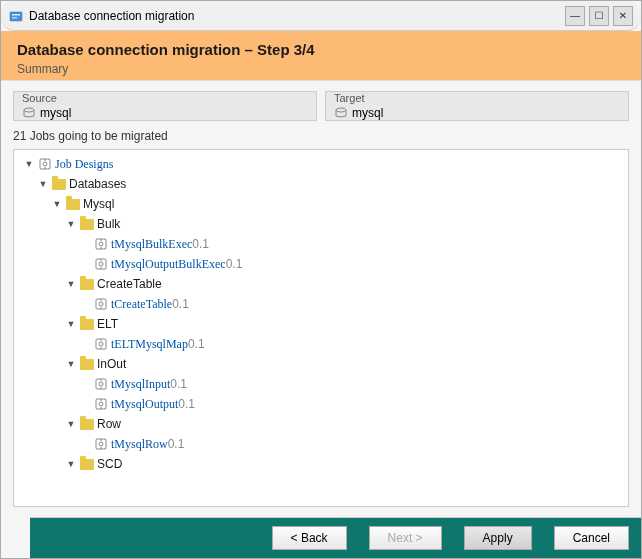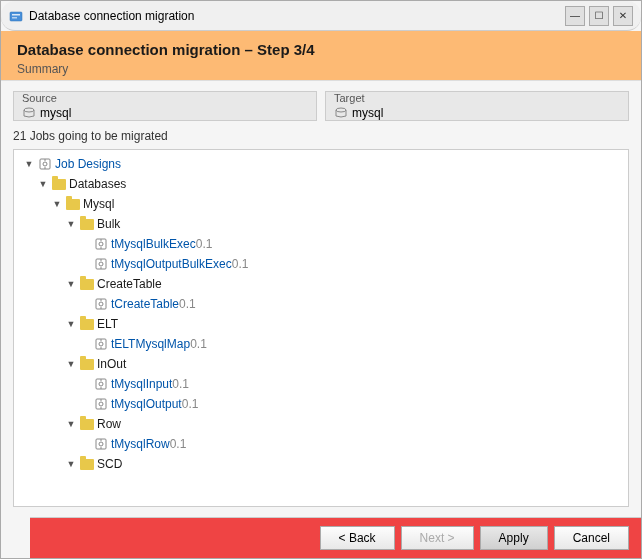--- a/index.html
+++ b/index.html
@@ -177,33 +177,34 @@
       height: 3px;
       background: #e8c84a;
       border-radius: 1px 1px 0 0;
     }
 
     .item-label {
       color: #1a1a1a;
     }
     .item-label-blue {
       color: #0055aa;
+      font-family: Liberation Serif, serif;
     }
     .version {
       color: #888;
     }
 
     .footer {
       padding: 8px 12px;
       border-top: 1px solid #ccc;
-      background: #ef4444;
+      background: #0f766e;
       display: flex;
       align-items: center;
       justify-content: flex-end;
-      gap: 6px;
+      gap: 22px;
       margin-left: 29px;
     }
     .btn {
       padding: 4px 18px;
       font-size: 12px;
       border: 1px solid #aaa;
       background: linear-gradient(to bottom, #fdfdfd, #e8e8e8);
       cursor: pointer;
       color: #000;
       min-width: 60px;

